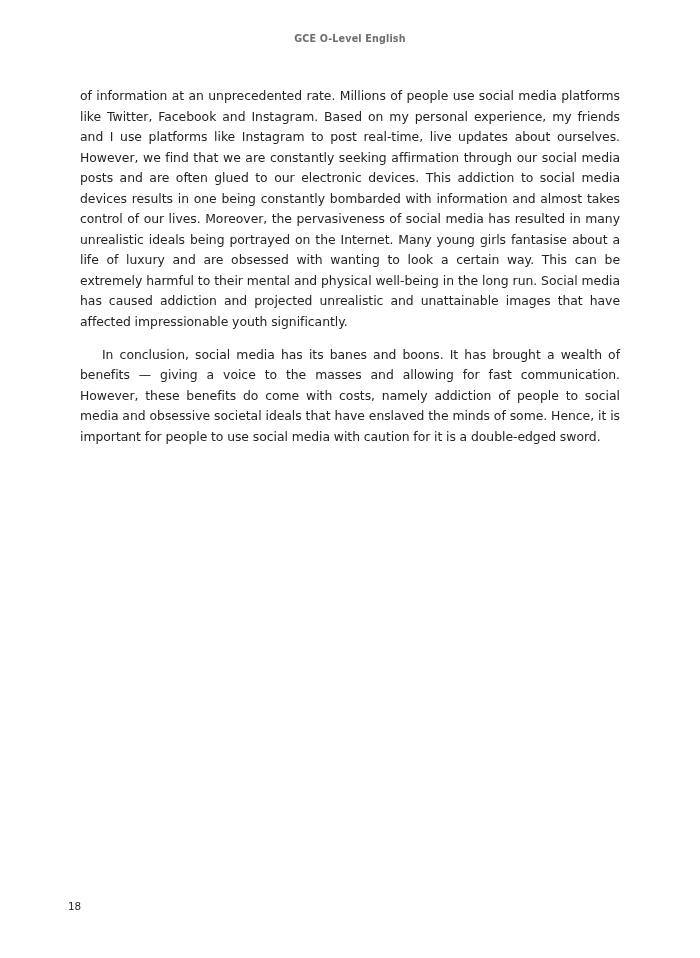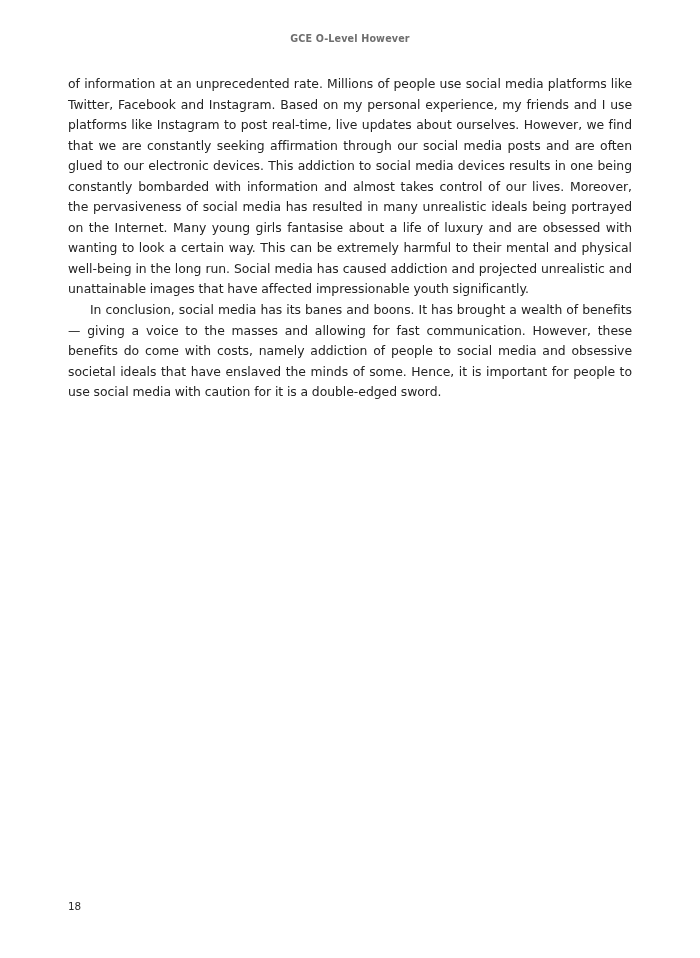--- a/index.html
+++ b/index.html
@@ -31,21 +31,21 @@
     color: #6e6e6e;
     font-family: "DejaVu Sans", sans-serif;
   }
   .body-block {
     position: absolute;
     top: 74px;
     left: 68px;
     width: 564px;
   }
   .para {
-    margin: 0;
+    margin: 12px;
     font-size: 12.4px;
     line-height: 20.55px;
     color: #232323;
     text-align: justify;
     text-justify: inter-word;
     font-family: "DejaVu Sans", sans-serif;
     word-spacing: -0.15px;
     letter-spacing: -0.03px;
   }
   .para.continued {
@@ -62,21 +62,21 @@
     color: #2b2b2b;
     font-family: "DejaVu Sans", sans-serif;
     text-align: right;
   }
 </style>
 </head>
 <body>
 
 <div class="page">
 
-  <div class="running-head">GCE O-Level However</div>
+  <div class="running-head">GCE O-Level English</div>
 
   <div class="body-block">
     <p class="para continued">of information at an unprecedented rate. Millions of people use social media platforms like Twitter, Facebook and Instagram. Based on my personal experience, my friends and I use platforms like Instagram to post real-time, live updates about ourselves. However, we find that we are constantly seeking affirmation through our social media posts and are often glued to our electronic devices. This addiction to social media devices results in one being constantly bombarded with information and almost takes control of our lives. Moreover, the pervasiveness of social media has resulted in many unrealistic ideals being portrayed on the Internet. Many young girls fantasise about a life of luxury and are obsessed with wanting to look a certain way. This can be extremely harmful to their mental and physical well-being in the long run. Social media has caused addiction and projected unrealistic and unattainable images that have affected impressionable youth significantly.</p>
     <p class="para indented">In conclusion, social media has its banes and boons. It has brought a wealth of benefits — giving a voice to the masses and allowing for fast communication. However, these benefits do come with costs, namely addiction of people to social media and obsessive societal ideals that have enslaved the minds of some. Hence, it is important for people to use social media with caution for it is a double-edged sword.</p>
   </div>
 
   <div class="folio">18</div>
 
 </div>
 

